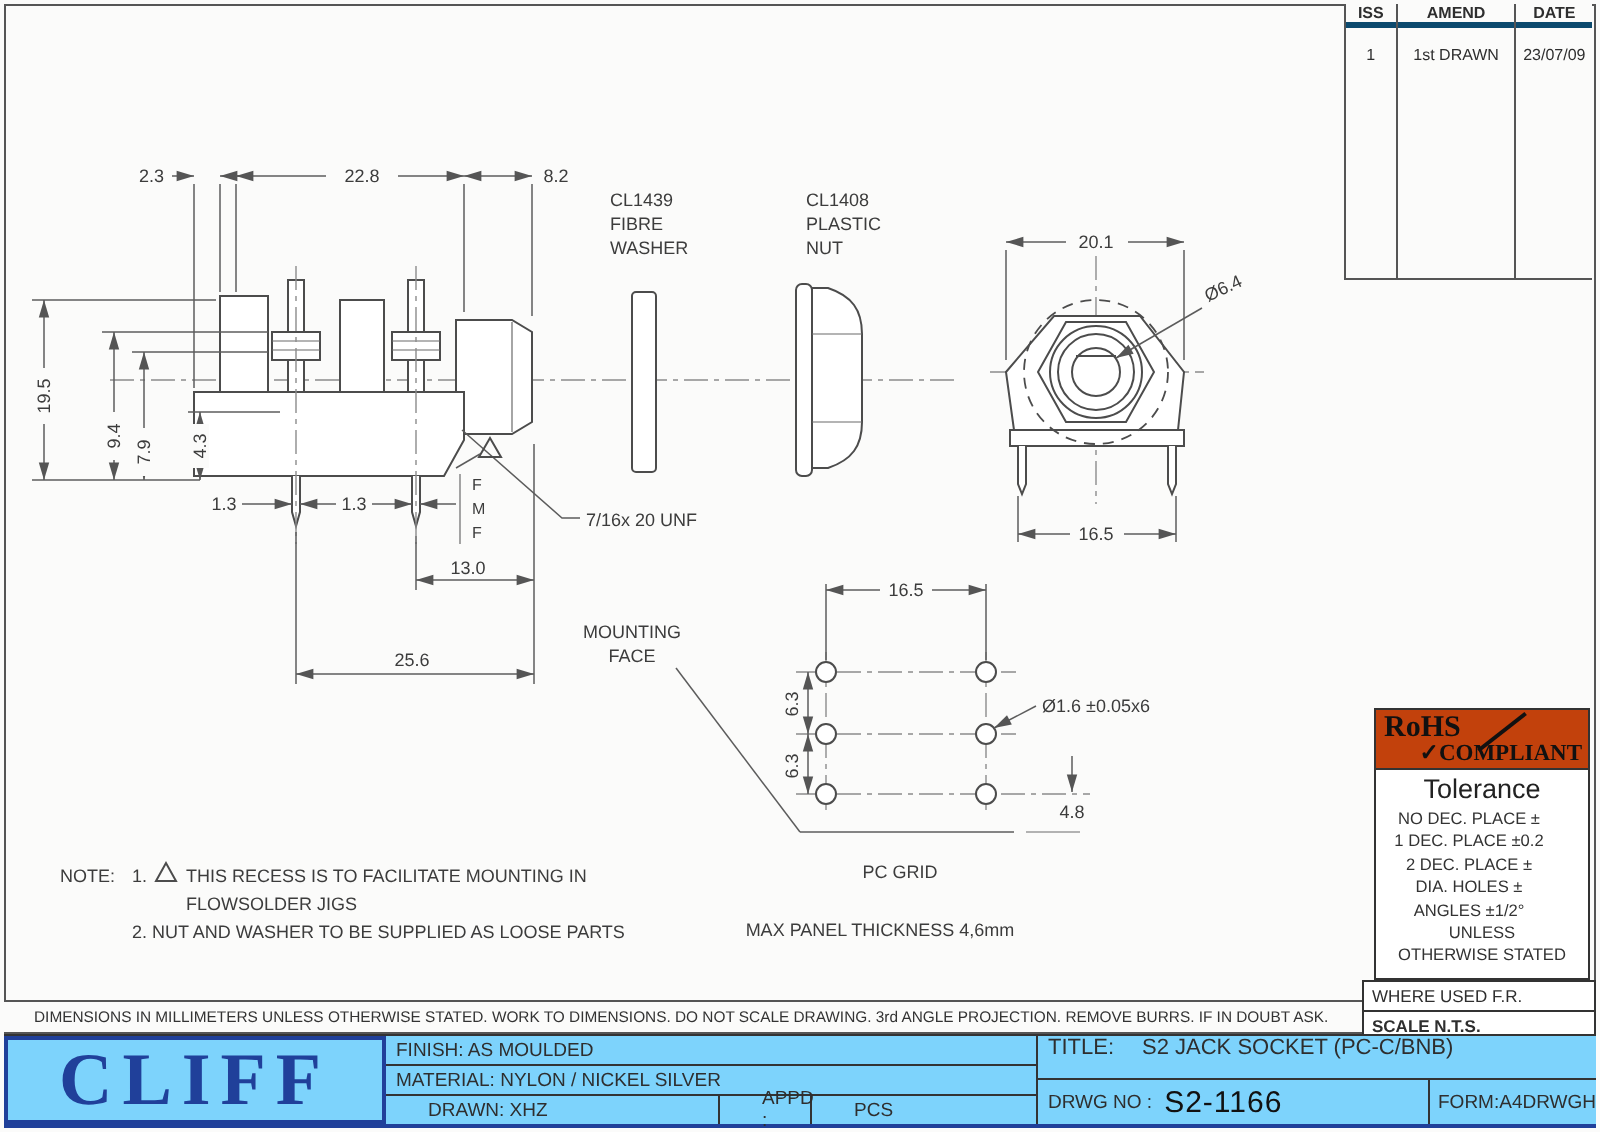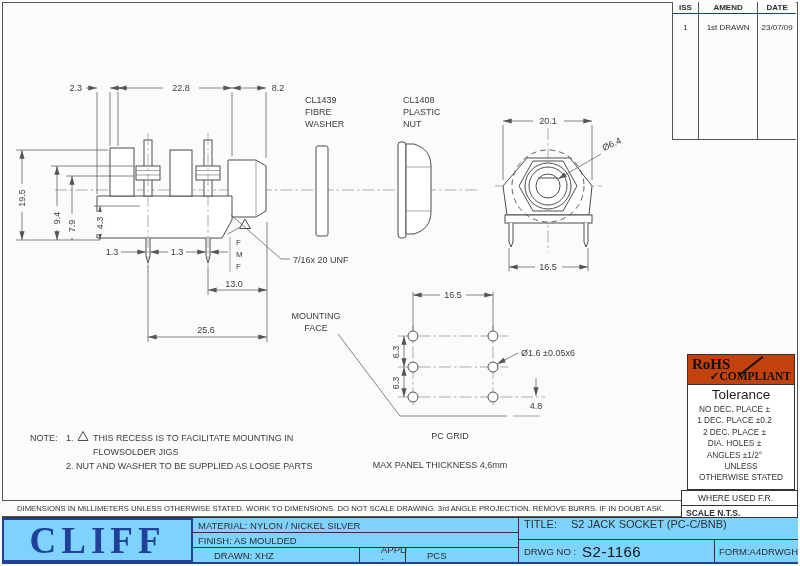--- a/index.html
+++ b/index.html
@@ -16,33 +16,33 @@
   svg .d{stroke:#5c5c5c;stroke-width:.75;fill:none;}
   svg .da{marker-start:url(#arr);marker-end:url(#arr);}
   svg .das{marker-start:url(#arr);}
   svg .dae{marker-end:url(#arr);}
   svg .t8{font-size:8px;}
   
   .rev{position:absolute;left:672px;top:2px;width:124px;height:138px;border-left:1px solid #555;
        border-bottom:1px solid #555;display:flex;font-size:8px;background:#fbfbfa;}
   .rev .col{display:flex;flex-direction:column;border-right:1px solid #555;}
   .rev .col:last-child{border-right:none;}
-  .rev .h{height:12px;border-bottom:1px solid #0c4a6e;display:flex;align-items:center;justify-content:center;font-weight:bold;}
+  .rev .h{height:12px;border-bottom:3px solid #0c4a6e;display:flex;align-items:center;justify-content:center;font-weight:bold;}
   .rev .v{height:20px;display:flex;align-items:flex-end;justify-content:center;padding-bottom:2px;}
   
   .rohs{position:absolute;left:687px;top:354px;width:108px;height:31px;border:1px solid #333;background:#c2410c;}
   .rohs .word{position:absolute;left:4px;top:1px;font-family:"Liberation Serif",serif;font-weight:bold;font-size:15px;color:#111;}
   .rohs .slash{position:absolute;left:48px;top:10px;width:30px;height:2px;background:#111;transform:rotate(-38deg);}
   .rohs .comp{position:absolute;right:3px;bottom:1px;font-family:"Liberation Serif",serif;font-weight:bold;font-size:11.5px;color:#111;}
   .tol{position:absolute;left:687px;top:384px;width:108px;height:106px;border:1px solid #333;background:#fff;padding-top:2px;}
   .tol .title{text-align:center;font-size:13.5px;margin-bottom:2px;color:#222;}
   .tol .ln{font-size:8.3px;line-height:11.4px;text-align:center;padding-right:13px;color:#333;}
   .tol .ctr{text-align:center;padding-right:0;}
   .wbox{position:absolute;left:681px;top:490px;width:117px;height:16px;border:1px solid #333;background:#fff;
-        font-size:8.5px;display:flex;align-items:center;padding-left:16px;}
+        font-size:8.5px;display:flex;align-items:center;padding-left:4px;}
   .sbox{position:absolute;left:681px;top:505px;width:117px;height:16px;border:1px solid #333;background:#fff;
         font-size:8.5px;display:flex;align-items:center;padding-left:4px;font-weight:bold;}
   
   .disc{position:absolute;left:2px;top:500px;width:679px;height:17px;border-top:1px solid #555;border-bottom:1px solid #555;
         font-size:7.7px;display:flex;align-items:center;padding-left:15px;color:#333;background:#fbfbfa;white-space:nowrap;}
   
   .tblock{position:absolute;left:2px;top:517px;width:796px;height:47px;border-top:1px solid #333;
           border-bottom:2.5px solid #20409a;background:#7dd3fc;}
   .tb-logo{position:absolute;left:0;top:0;width:191px;height:100%;border:2px solid #20409a;
            display:flex;align-items:center;justify-content:center;}
@@ -287,22 +287,22 @@
   <div class="wbox">WHERE USED F.R.</div>
   <div class="sbox">SCALE N.T.S.</div>
 
   <div class="disc">DIMENSIONS IN MILLIMETERS UNLESS OTHERWISE STATED. WORK TO DIMENSIONS. DO NOT SCALE DRAWING. 3rd ANGLE PROJECTION. REMOVE BURRS. IF IN DOUBT ASK.</div>
 
   <div class="tblock">
     <div class="tb-logo">
       <span>CLIFF</span>
     </div>
     <div class="tb-mid">
+      <div class="tb-r tb-r2">FINISH: AS MOULDED</div>
       <div class="tb-r tb-r1">MATERIAL: NYLON / NICKEL SILVER</div>
-      <div class="tb-r tb-r2">FINISH: AS MOULDED</div>
       <div class="tb-r tb-r3">
         <div class="c" style="width:167px;">DRAWN: XHZ</div>
         <div class="c" style="width:46px;">APPD :</div>
         <div class="c" style="flex:1;">PCS</div>
       </div>
     </div>
     <div class="tb-right">
       <div class="tb-title">
         <span>TITLE:</span>
         <span>S2 JACK SOCKET (PC-C/BNB)</span>

